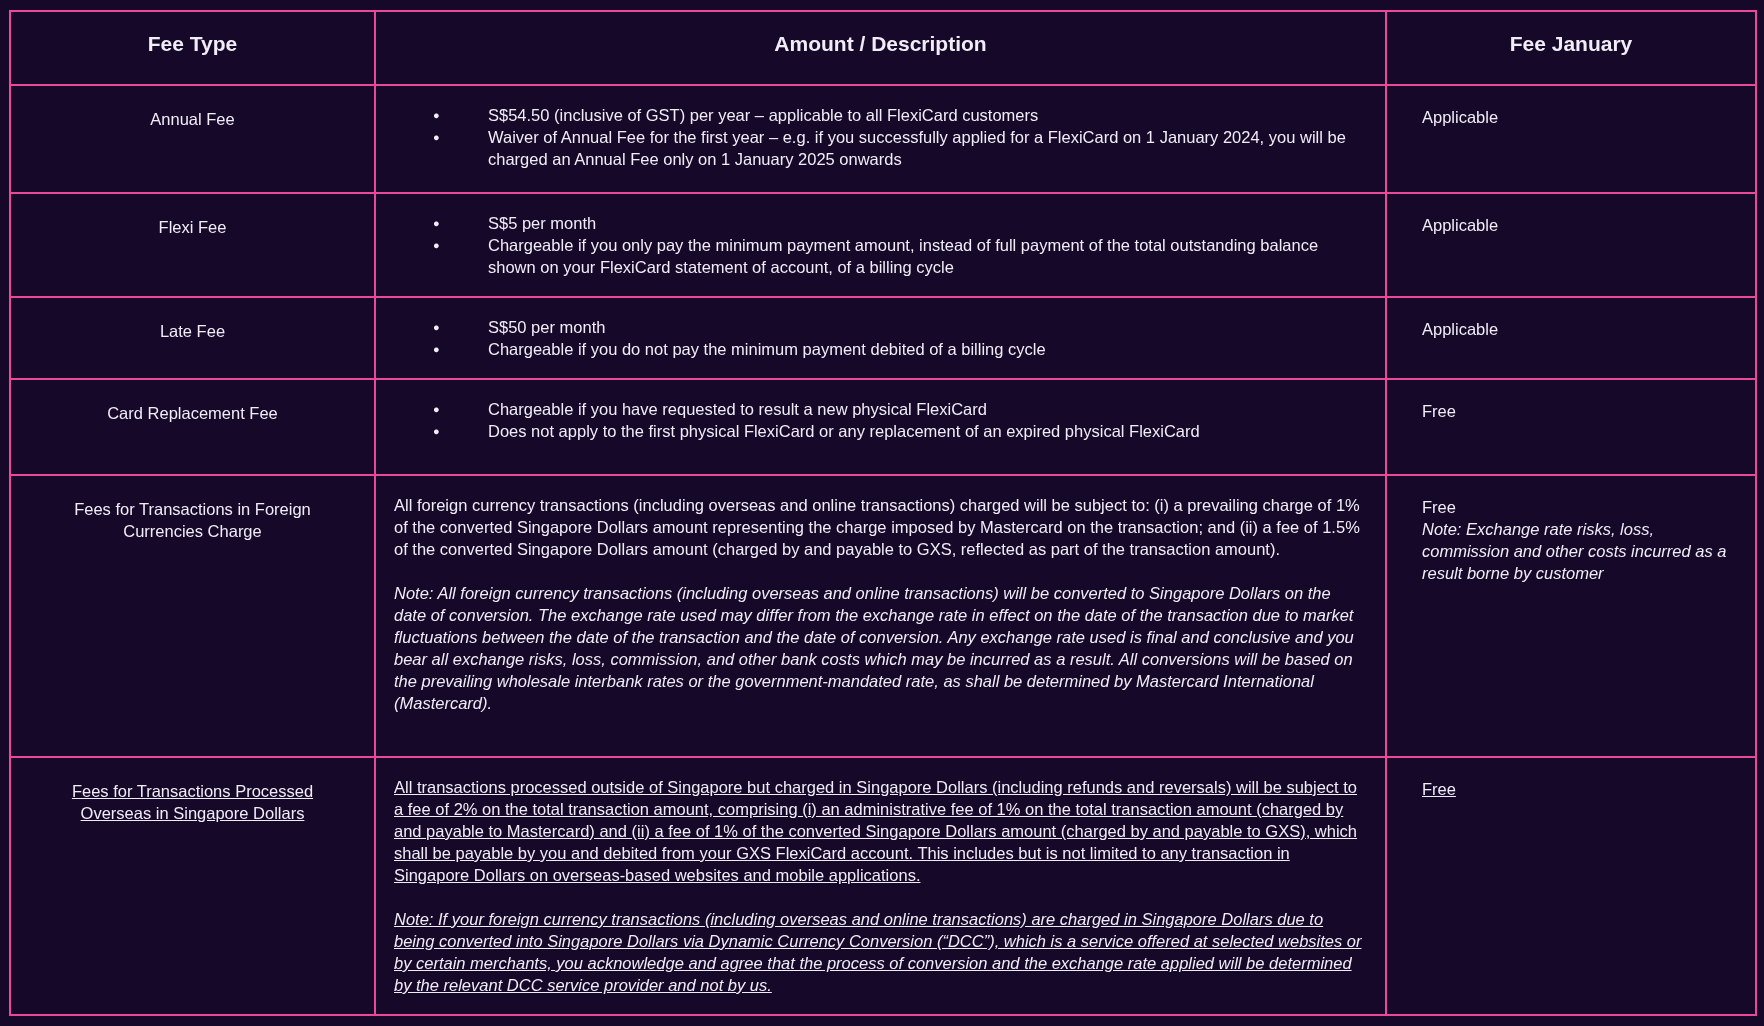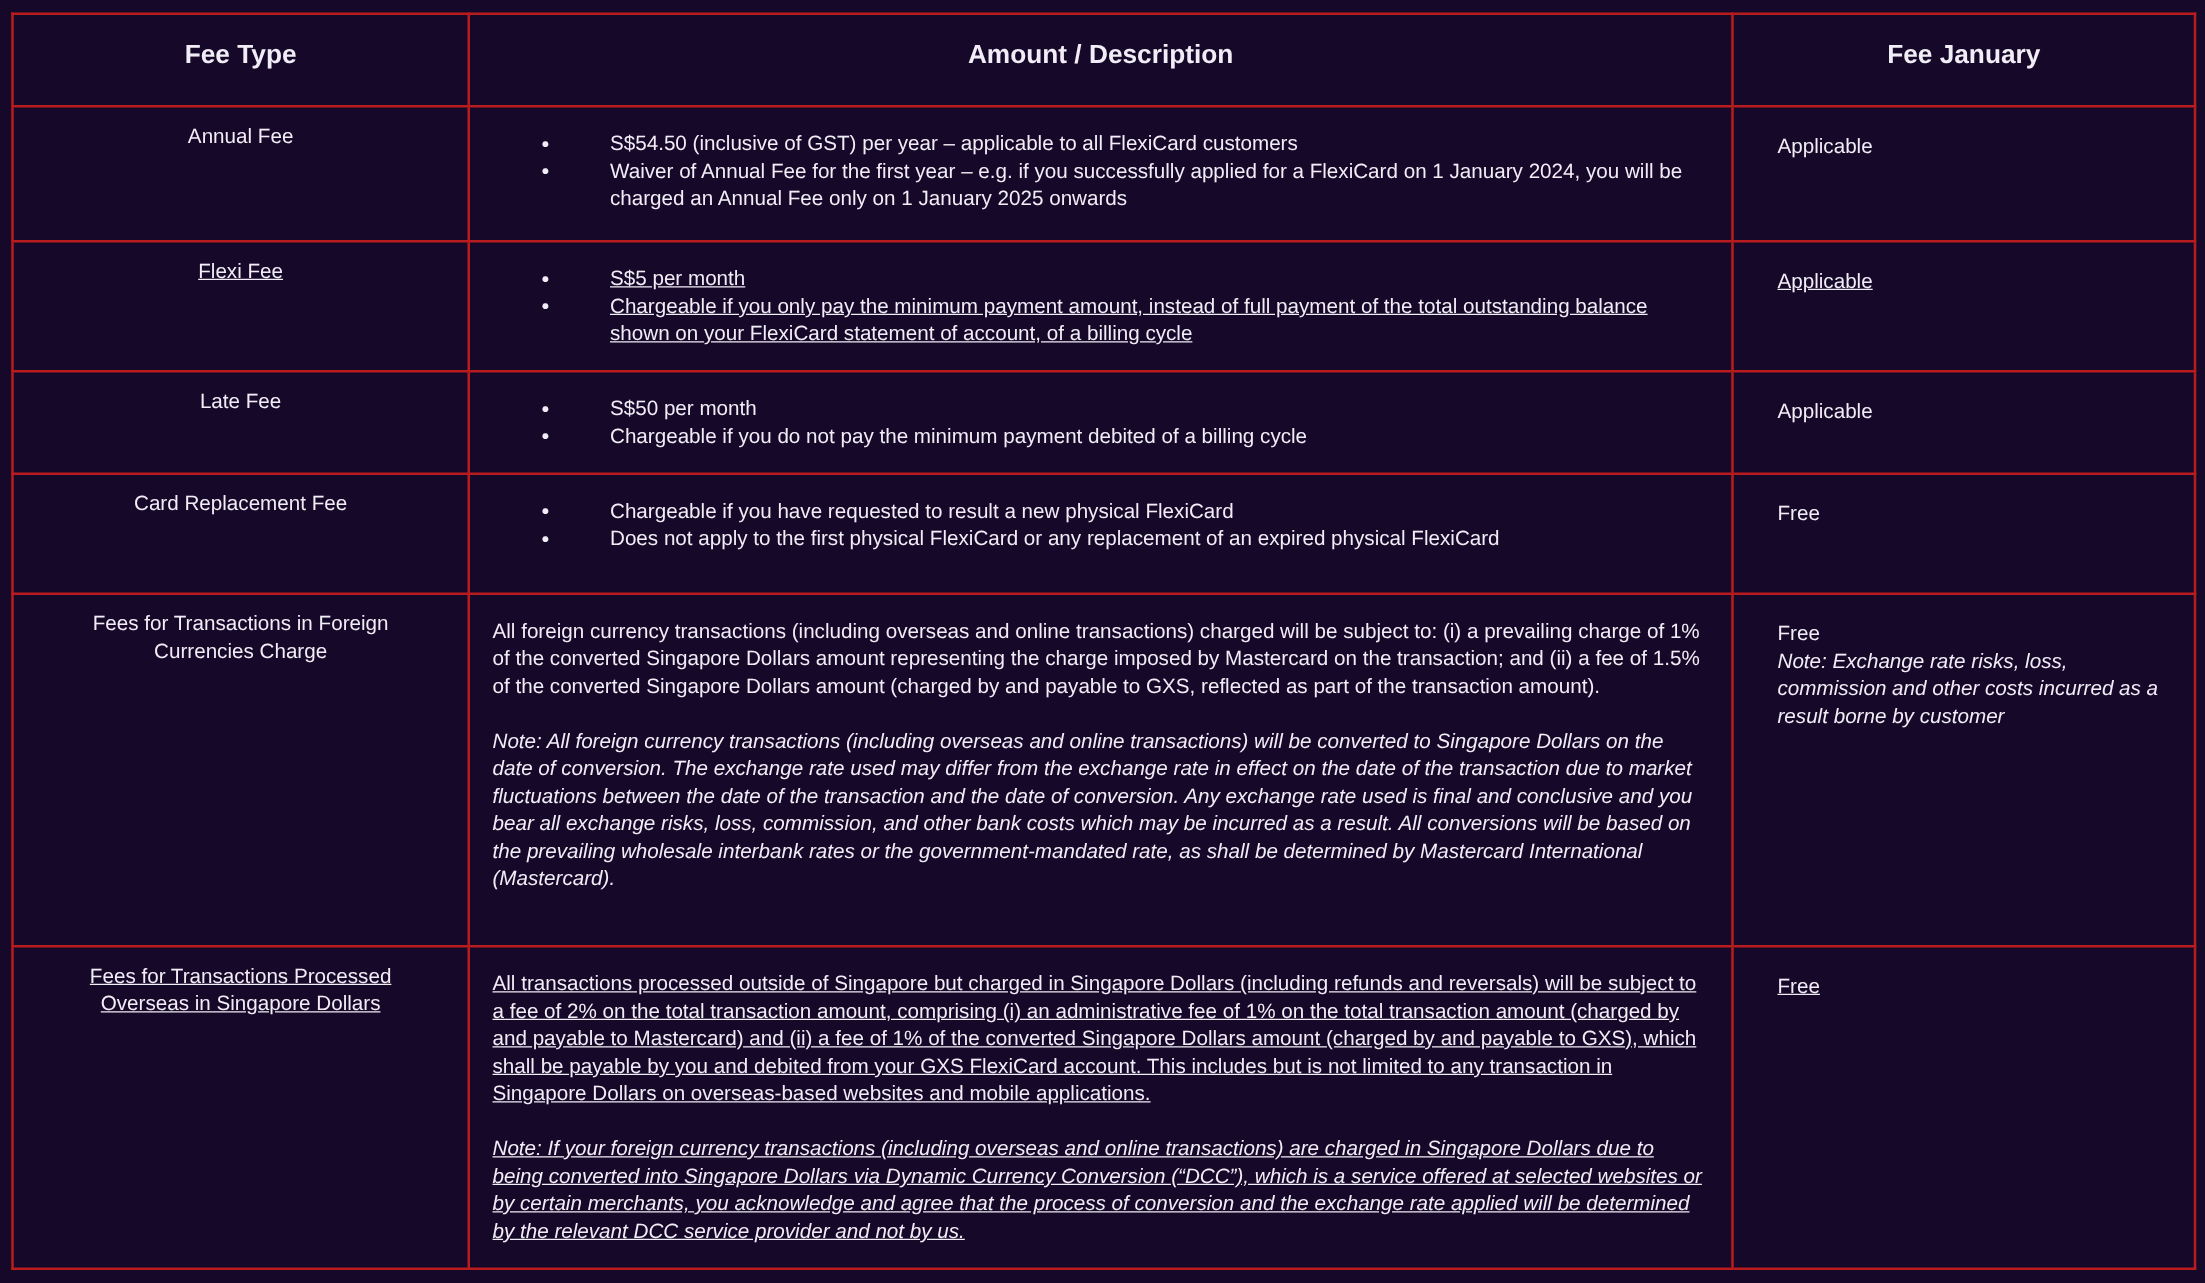--- a/index.html
+++ b/index.html
@@ -13,45 +13,45 @@
   }
   table.fee-table {
     position: absolute;
     left: 9px;
     top: 10px;
     width: 1746px;
     border-collapse: collapse;
     table-layout: fixed;
   }
   th, td {
-    border: 2px solid #b91c1c;
+    border: 2px solid #ec4899;
     vertical-align: top;
     box-sizing: border-box;
   }
   th {
     font-size: 21px;
     font-weight: bold;
     text-align: center;
     padding: 20px 10px;
     height: 74px;
   }
   td {
     font-size: 16.5px;
     line-height: 22px;
     padding: 18px;
   }
   td.fee-type {
     text-align: center;
-    padding-top: 12px;
+    padding-top: 22px;
     padding-left: 24px;
     padding-right: 24px;
   }
   td.status { padding-top: 20px; padding-left: 35px; }
   tr.r1 { height: 108px; }
-  tr.r2 { height: 104px; text-decoration: underline; }
+  tr.r2 { height: 104px; }
   tr.r3 { height: 82px; }
   tr.r4 { height: 96px; }
   tr.r5 { height: 282px; }
   tr.r6 { height: 230px; text-decoration: underline; }
   ul.bullets {
     list-style: none;
     margin: 0;
     padding: 0 20px 0 39px;
   }
   ul.bullets li {

